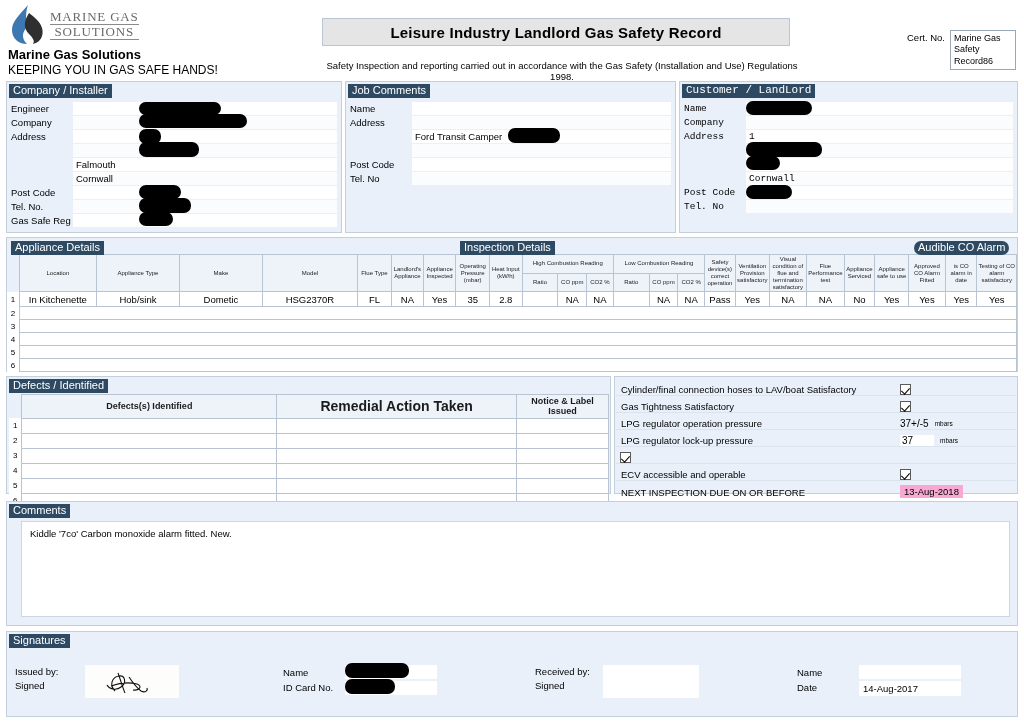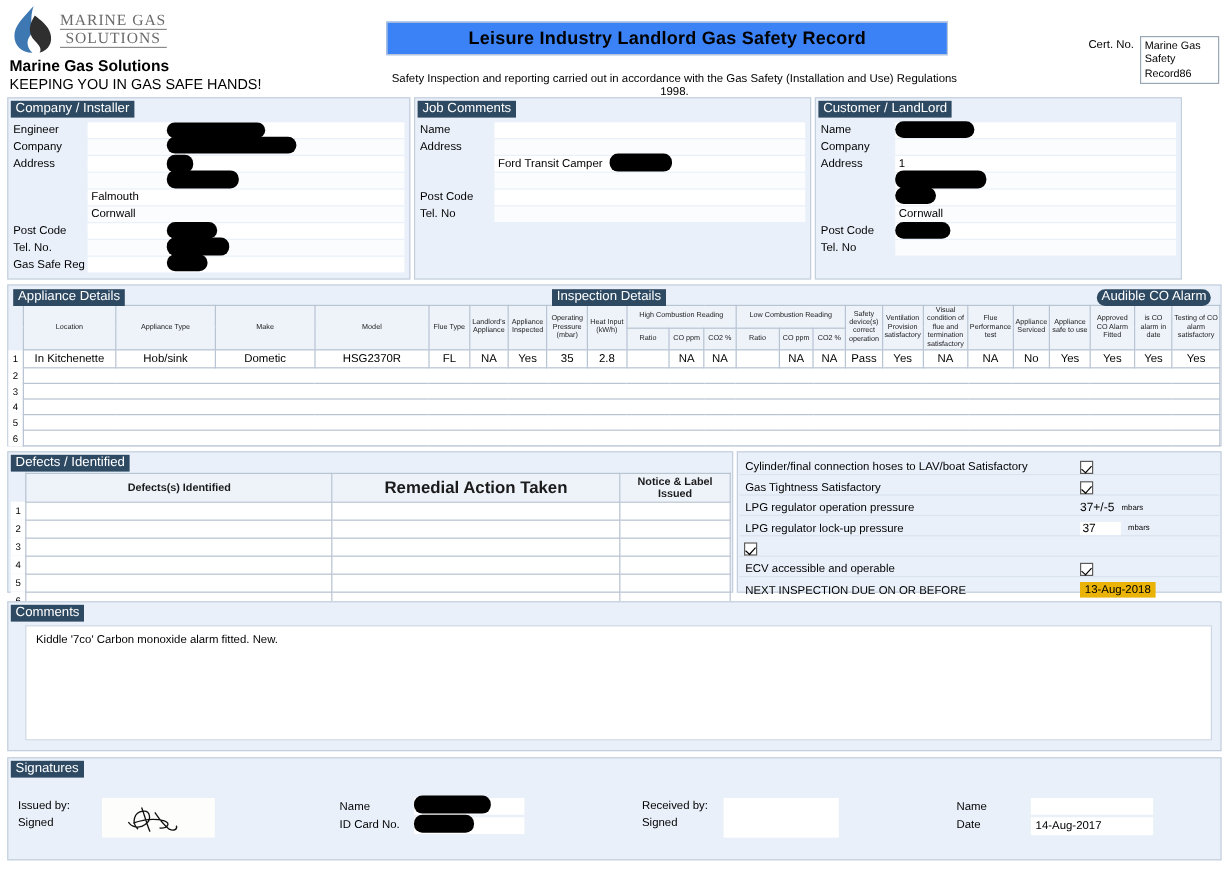--- a/index.html
+++ b/index.html
@@ -19,21 +19,21 @@
   .logo-row { display:flex; align-items:center; gap:4px; }
   .logo-mark { width:38px; height:42px; flex:0 0 38px; }
   .logo-words { line-height:1.05; }
   .logo-l1 { font-family:"Liberation Serif", serif; font-size:13px; letter-spacing:.8px; color:#6a6a6a; border-bottom:1px solid #8a8a8a; display:inline-block; }
   .logo-l2 { font-family:"Liberation Serif", serif; font-size:13px; letter-spacing:.8px; color:#6a6a6a; display:block; text-align:center; border-bottom:1px solid #8a8a8a; }
   .brand { font-weight:bold; font-size:13px; margin-top:1px; }
   .tagline { font-size:12px; margin-top:1px; }
 
   .title-box {
     position:absolute; left:322px; top:18px; width:468px; height:28px;
-    background:#3b82f6; border:1px solid #b9c6d8;
+    background:#e5e5e5; border:1px solid #b9c6d8;
     display:flex; align-items:center; justify-content:center;
   }
   .title-box span { font-size:15px; font-weight:bold; letter-spacing:.2px; }
   .subtitle { position:absolute; left:322px; top:60px; width:480px; text-align:center; font-size:9.5px; }
 
   .certno { position:absolute; right:8px; top:30px; display:flex; align-items:flex-start; gap:5px; }
   .certno-label { font-size:9.5px; padding-top:2px; }
   .certno-box { width:66px; min-height:34px; border:1px solid #9aa7b5; background:#fff; padding:2px 3px; font-size:9px; line-height:1.25; }
 
   
@@ -65,21 +65,21 @@
   .chk-label { flex:1; padding-left:5px; font-size:9.5px; }
   .chk-val { width:120px; display:flex; align-items:center; }
   .cbox { width:11px; height:11px; border:1px solid #5b5b5b; background:#fff; position:relative; margin-left:4px; }
   .cbox.on:after {
     content:""; position:absolute; left:2px; top:1px; width:4px; height:7px;
     border:solid #000; border-width:0 1.6px 1.6px 0; transform:rotate(42deg);
   }
   .pv { font-size:10px; padding-left:4px; }
   .pv-box { background:#fff; display:inline-block; min-width:34px; padding:0 2px; font-size:10px; }
   .unit { font-size:6.5px; padding-left:6px; }
-  .datebox { background:#eab308; padding:1px 4px; font-size:9.5px; }
+  .datebox { background:#f9a8d4; padding:1px 4px; font-size:9.5px; }
 
   
   .sigbox { background:#fff; border:0; }
   .sig-lbl { font-size:9.5px; }
 </style>
 </head>
 <body>
 
 <div class="page">
 
@@ -196,21 +196,21 @@
           <div class="lbl">Post Code</div>
         <div class="fld"></div>
         </div>
       <div class="rowline">
           <div class="lbl">Tel. No</div>
         <div class="fld alt"></div>
         </div>
     </div>
   </div>
 
-  <div class="panel" style="left:679px; top:81px; width:306px; height:152px;">
+  <div class="panel" style="left:679px; top:81px; width:339px; height:152px;font-family:Liberation Mono, monospace;">
     <div class="sec-hd">Customer / LandLord</div>
     <div style="margin-top:3px;">
       <div class="rowline">
           <div class="lbl">Name</div>
         <div class="fld">
             <div class="redact" style="left:0; top:-1px; width:66px; height:14px;"></div>
           </div>
         </div>
       <div class="rowline">
           <div class="lbl">Company</div>

